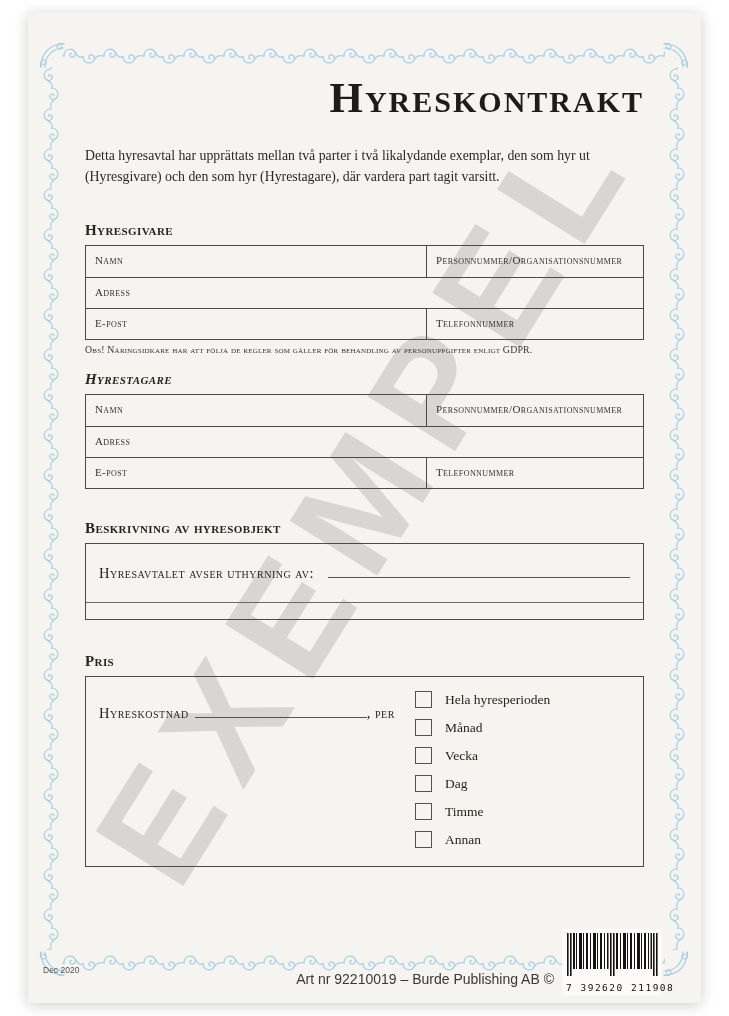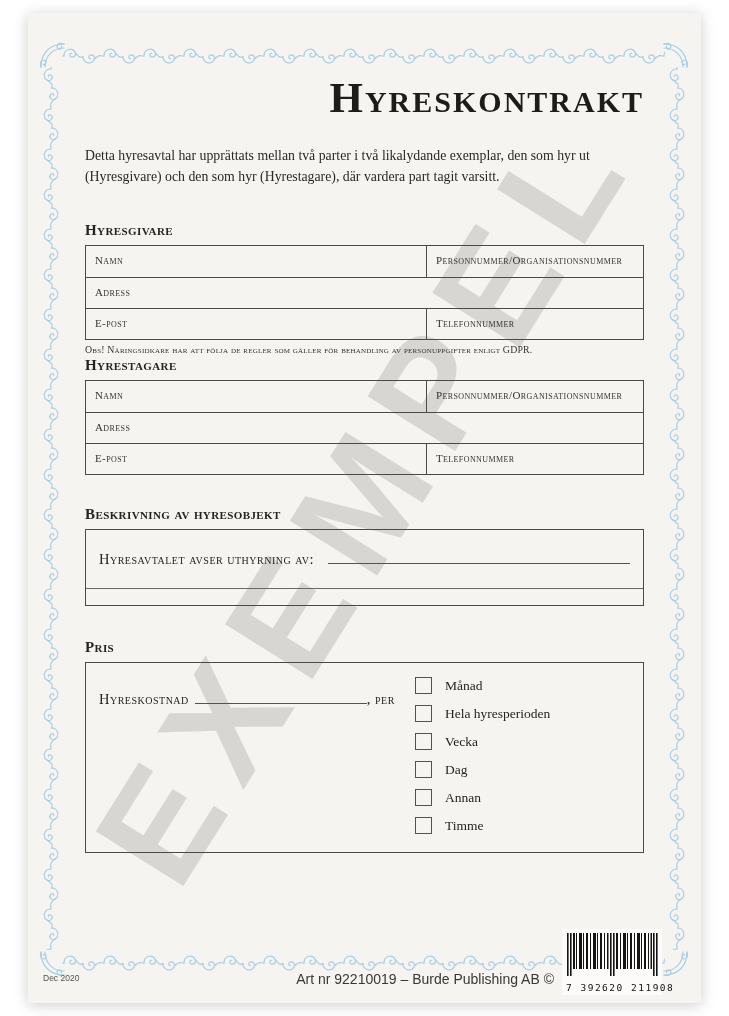--- a/index.html
+++ b/index.html
@@ -35,21 +35,21 @@
   .content { position:relative; z-index:2; padding:0 57px; color:#26241f; }
 
   h1.doc-title { margin-top:60px; text-align:right; font-variant:small-caps;
                  font-weight:600; font-size:43px; letter-spacing:2px; color:#1d1c1a; }
 
   .intro { margin-top:24px; font-size:13.8px; line-height:1.5; color:#2a2824; }
 
   h2.sec { font-variant:small-caps; font-weight:600; font-size:15px;
            letter-spacing:.4px; color:#26241f; }
   .h-givare { margin-top:35px; }
-  .h-tagare { margin-top:2px; }
+  .h-tagare { margin-top:16px;font-style:italic; }
   .h-objekt { margin-top:31px; }
   .h-pris   { margin-top:33px; }
 
   
   .party-table { margin-top:6px; border:1.5px solid #4a4a48; background:transparent; }
   .pt-row { display:grid; grid-template-columns:61.2% 1fr; min-height:31px; }
   .pt-row + .pt-row { border-top:1px solid #4a4a48; }
   .pt-row.full { grid-template-columns:1fr; }
   .cell { padding:4px 9px; }
   .cell.split { border-right:1px solid #4a4a48; }
@@ -76,21 +76,21 @@
   .box-pris { height:191px; padding:14px 13px; display:flex; }
   .pris-left { flex:1; padding-top:11px; }
   .pris-right { width:215px; display:flex; flex-direction:column; gap:11px; }
   .cb-row { display:flex; align-items:center; gap:13px; }
   .cb { width:17px; height:17px; border:1px solid #55534f; background:transparent;
         flex:0 0 auto; }
   .cb-label { font-size:13.5px; color:#26241f; }
   .per-label { font-variant:small-caps; letter-spacing:.5px; }
 
   
-  .footer-date { position:absolute; left:15px; bottom:20px; z-index:3;
+  .footer-date { position:absolute; left:15px; bottom:28px; z-index:3;
                  font-family:"Liberation Sans", sans-serif; font-size:8.5px; color:#55534f; }
   .footer-art  { position:absolute; right:147px; bottom:16px; z-index:3;
                  font-family:"Liberation Sans", sans-serif; font-size:14px; color:#3a3834; }
   .barcode { position:absolute; right:39px; bottom:8px; z-index:3; width:100px;
              background:#fcfbf9; padding:4px 4px 2px; text-align:center; }
   .barcode-digits { font-family:"DejaVu Sans Mono", monospace; font-size:9.5px;
                     letter-spacing:1.5px; color:#111; margin-top:-1px; white-space:nowrap; }
 </style>
 </head>
 <body>
@@ -255,41 +255,41 @@
       <div class="pris-left">
         <div class="field-line">
           <span class="sc-label">Hyreskostnad</span>
           <span class="fill-line w-kostnad"></span>
           <span class="sc-label per-label">, per</span>
         </div>
       </div>
       <div class="pris-right">
         <div class="cb-row">
           <span class="cb"></span>
+          <span class="cb-label">Hela hyresperioden</span>
+        </div>
+        <div class="cb-row">
+          <span class="cb"></span>
           <span class="cb-label">Månad</span>
         </div>
         <div class="cb-row">
           <span class="cb"></span>
-          <span class="cb-label">Hela hyresperioden</span>
-        </div>
-        <div class="cb-row">
-          <span class="cb"></span>
           <span class="cb-label">Vecka</span>
         </div>
         <div class="cb-row">
           <span class="cb"></span>
           <span class="cb-label">Dag</span>
         </div>
         <div class="cb-row">
           <span class="cb"></span>
+          <span class="cb-label">Timme</span>
+        </div>
+        <div class="cb-row">
+          <span class="cb"></span>
           <span class="cb-label">Annan</span>
-        </div>
-        <div class="cb-row">
-          <span class="cb"></span>
-          <span class="cb-label">Timme</span>
         </div>
       </div>
     </div>
   </div>
 
   <span class="footer-date">Dec 2020</span>
   <span class="footer-art">Art nr 92210019 – Burde Publishing AB ©</span>
   <div class="barcode">
     <svg width="92" height="46" viewBox="0 0 92 46">
       <g fill="#141414">

